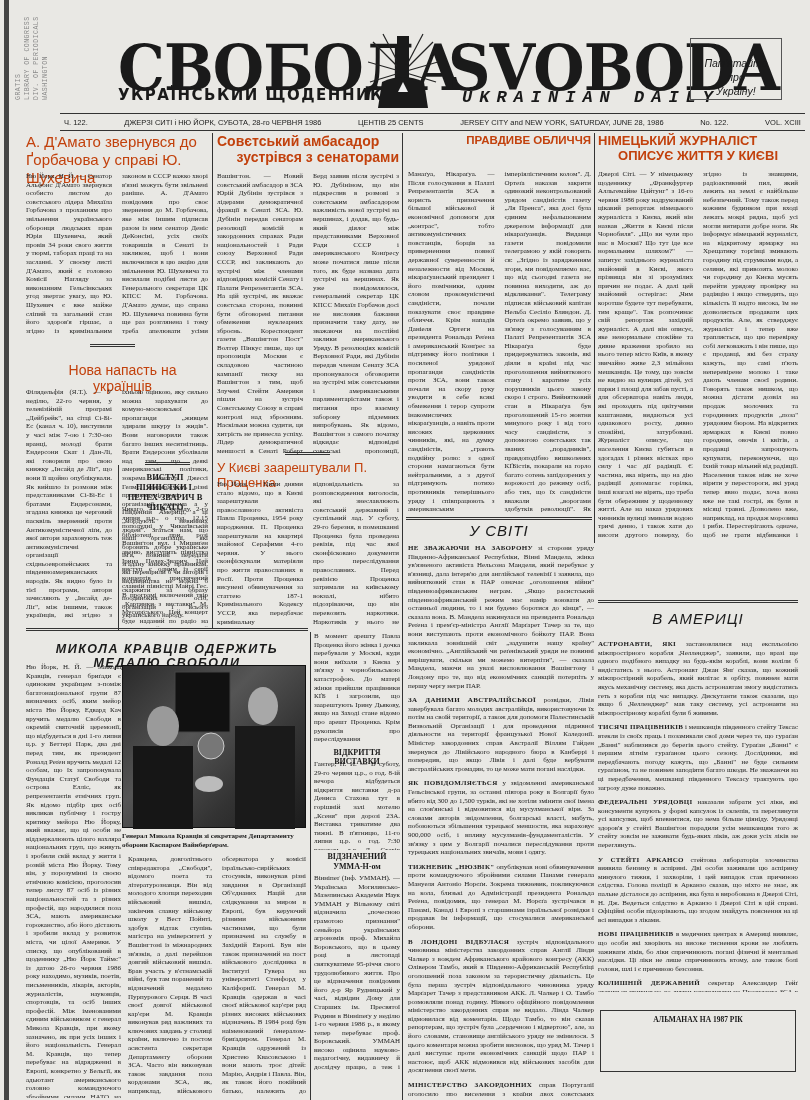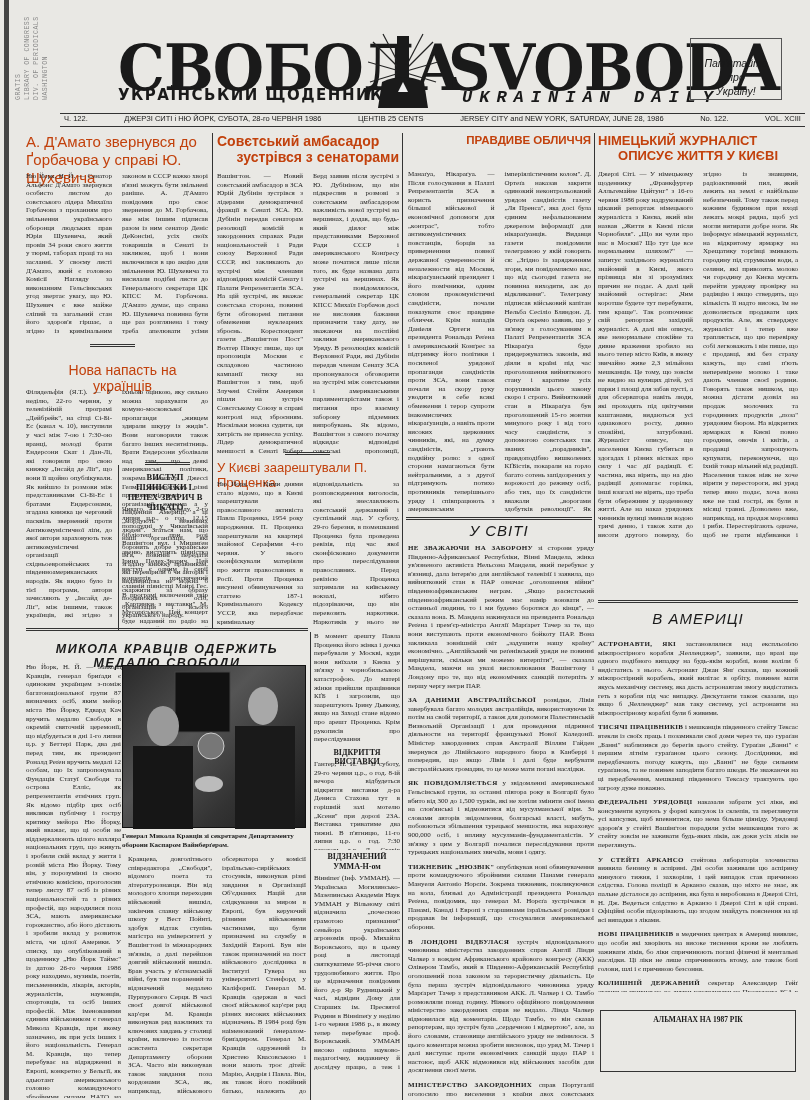--- a/index.html
+++ b/index.html
@@ -6,21 +6,21 @@
 body{width:810px;height:1100px;background:#e9e8e4;font-family:"Liberation Serif",serif;color:#1a1a1a;position:relative;overflow:hidden}
 .abs{position:absolute}
 .stamp{left:14px;top:8px;width:50px;height:92px;font-family:"Liberation Mono",monospace;font-size:6.5px;color:#8a8a8a;writing-mode:vertical-rl;transform:rotate(180deg);line-height:9px;letter-spacing:.5px}
 .stampbar{left:4px;top:0;width:5px;height:1100px;background:#444}
 .mast-uk{left:118px;top:36px;font-family:"DejaVu Serif",serif;font-weight:bold;font-size:64px;letter-spacing:-1px;transform:scaleX(.92);transform-origin:left;line-height:64px}
 .mast-en{left:448px;top:36px;font-family:"DejaVu Serif",serif;font-weight:bold;font-size:64px;letter-spacing:-1px;transform:scaleX(.92);transform-origin:left;line-height:64px}
 .sub-uk{left:118px;top:86px;font-family:"DejaVu Sans",sans-serif;font-weight:bold;font-size:15px;letter-spacing:1.5px}
 .sub-en{left:462px;top:88px;font-family:Liberation Mono, monospace;font-weight:bold;font-style:italic;font-size:17px;letter-spacing:7px}
 .trident{left:368px;top:32px;width:70px;height:76px}
 .motto{left:690px;top:38px;width:92px;height:62px;border:1px solid #555;font-family:"Liberation Sans",sans-serif;font-style:italic;font-size:10.5px;text-align:center;line-height:14px;padding-top:17px}
-.dateline{left:60px;top:113px;width:745px;height:14px;border-top:1px solid #333;border-bottom:1px solid #333;font-family:"Liberation Sans",sans-serif;font-size:7.5px;display:flex;justify-content:space-between;align-items:flex-start;padding:0 4px}
+.dateline{left:60px;top:113px;width:745px;height:14px;border-top:1px solid #333;border-bottom:1px solid #333;font-family:"Liberation Sans",sans-serif;font-size:7.5px;display:flex;justify-content:space-between;align-items:center;padding:8px 4px}
 .hl{font-family:"Liberation Sans",sans-serif;font-weight:bold;color:#c2410c}
 .body{font-size:8px;line-height:9.6px;text-align:justify;color:#222}
 .col2{column-count:2;column-gap:10px;column-rule:none}
 .vrule{background:#333;width:1px}
 .dbl{border-top:3px double #333}
 .photo{background:linear-gradient(135deg,#2a2a2a,#555 40%,#333 70%,#1c1c1c);border:1px solid #111}
 .caption{font-size:8px;font-weight:bold;text-align:left;line-height:10px}
 .box{border:1px solid #333}
 .sec-hd{font-family:"Liberation Sans",sans-serif;font-style:italic;font-size:15px;text-align:center;letter-spacing:1px}
 .news p{margin-bottom:6px}

